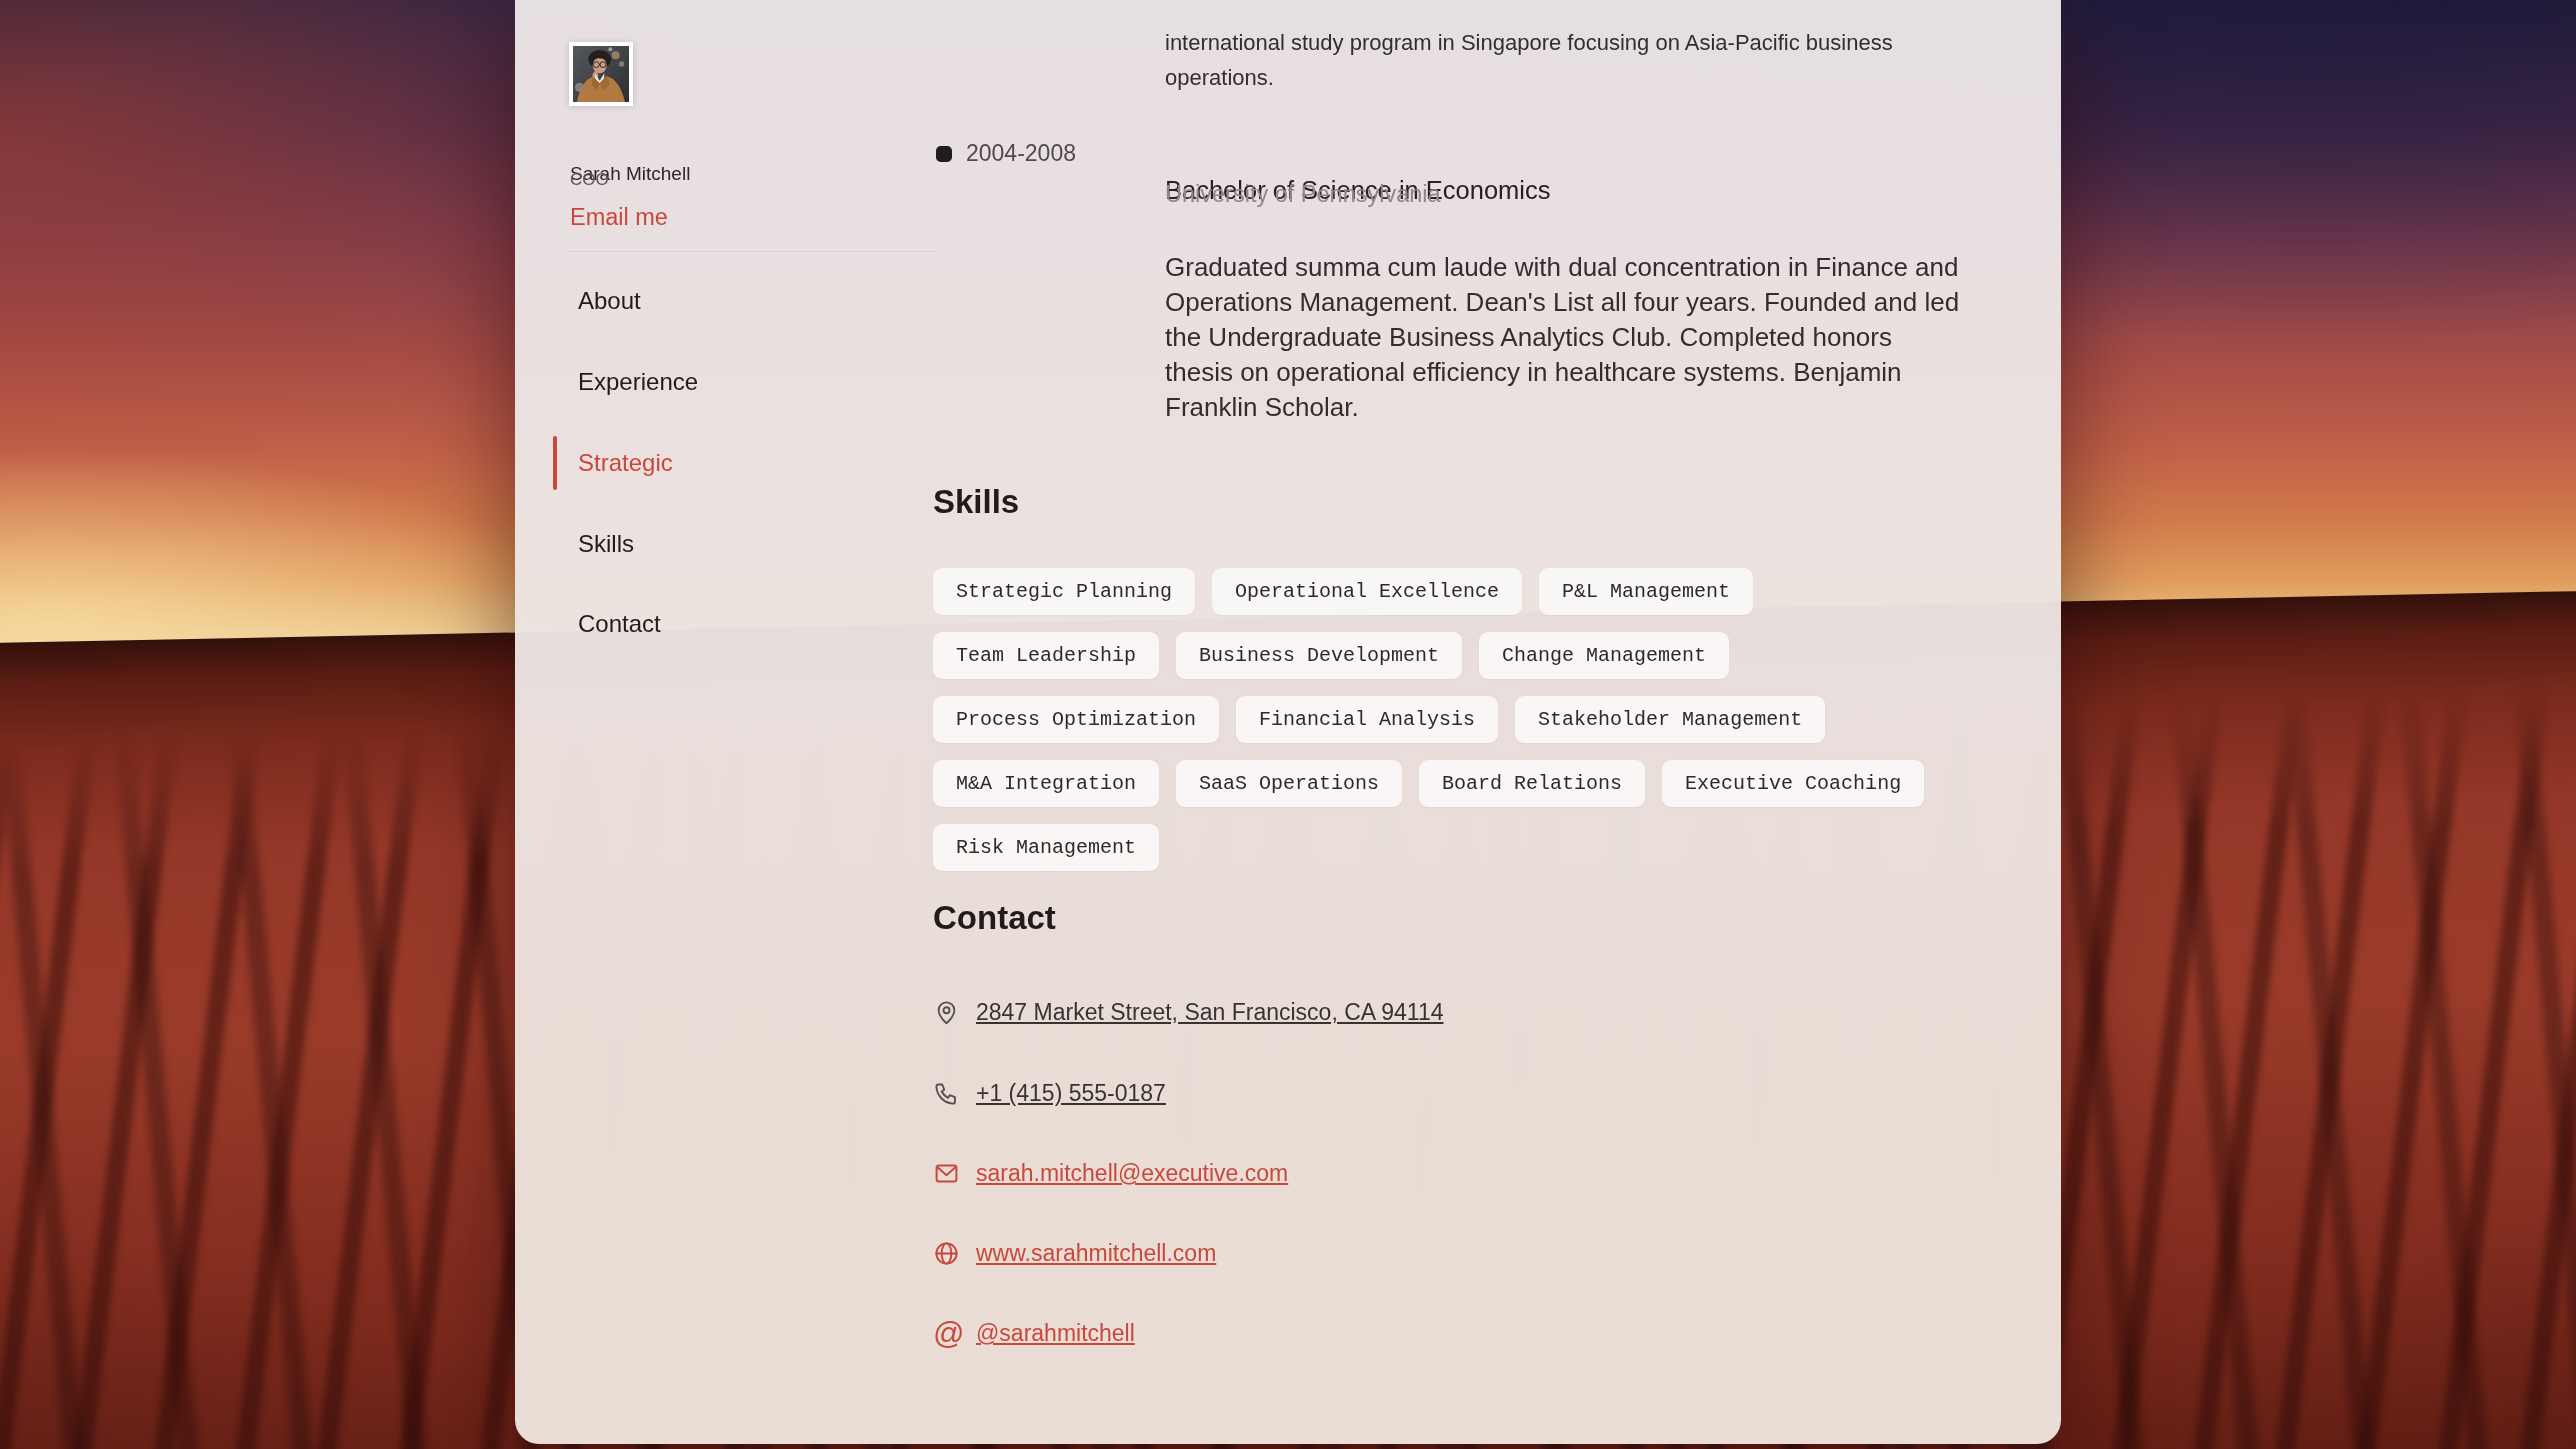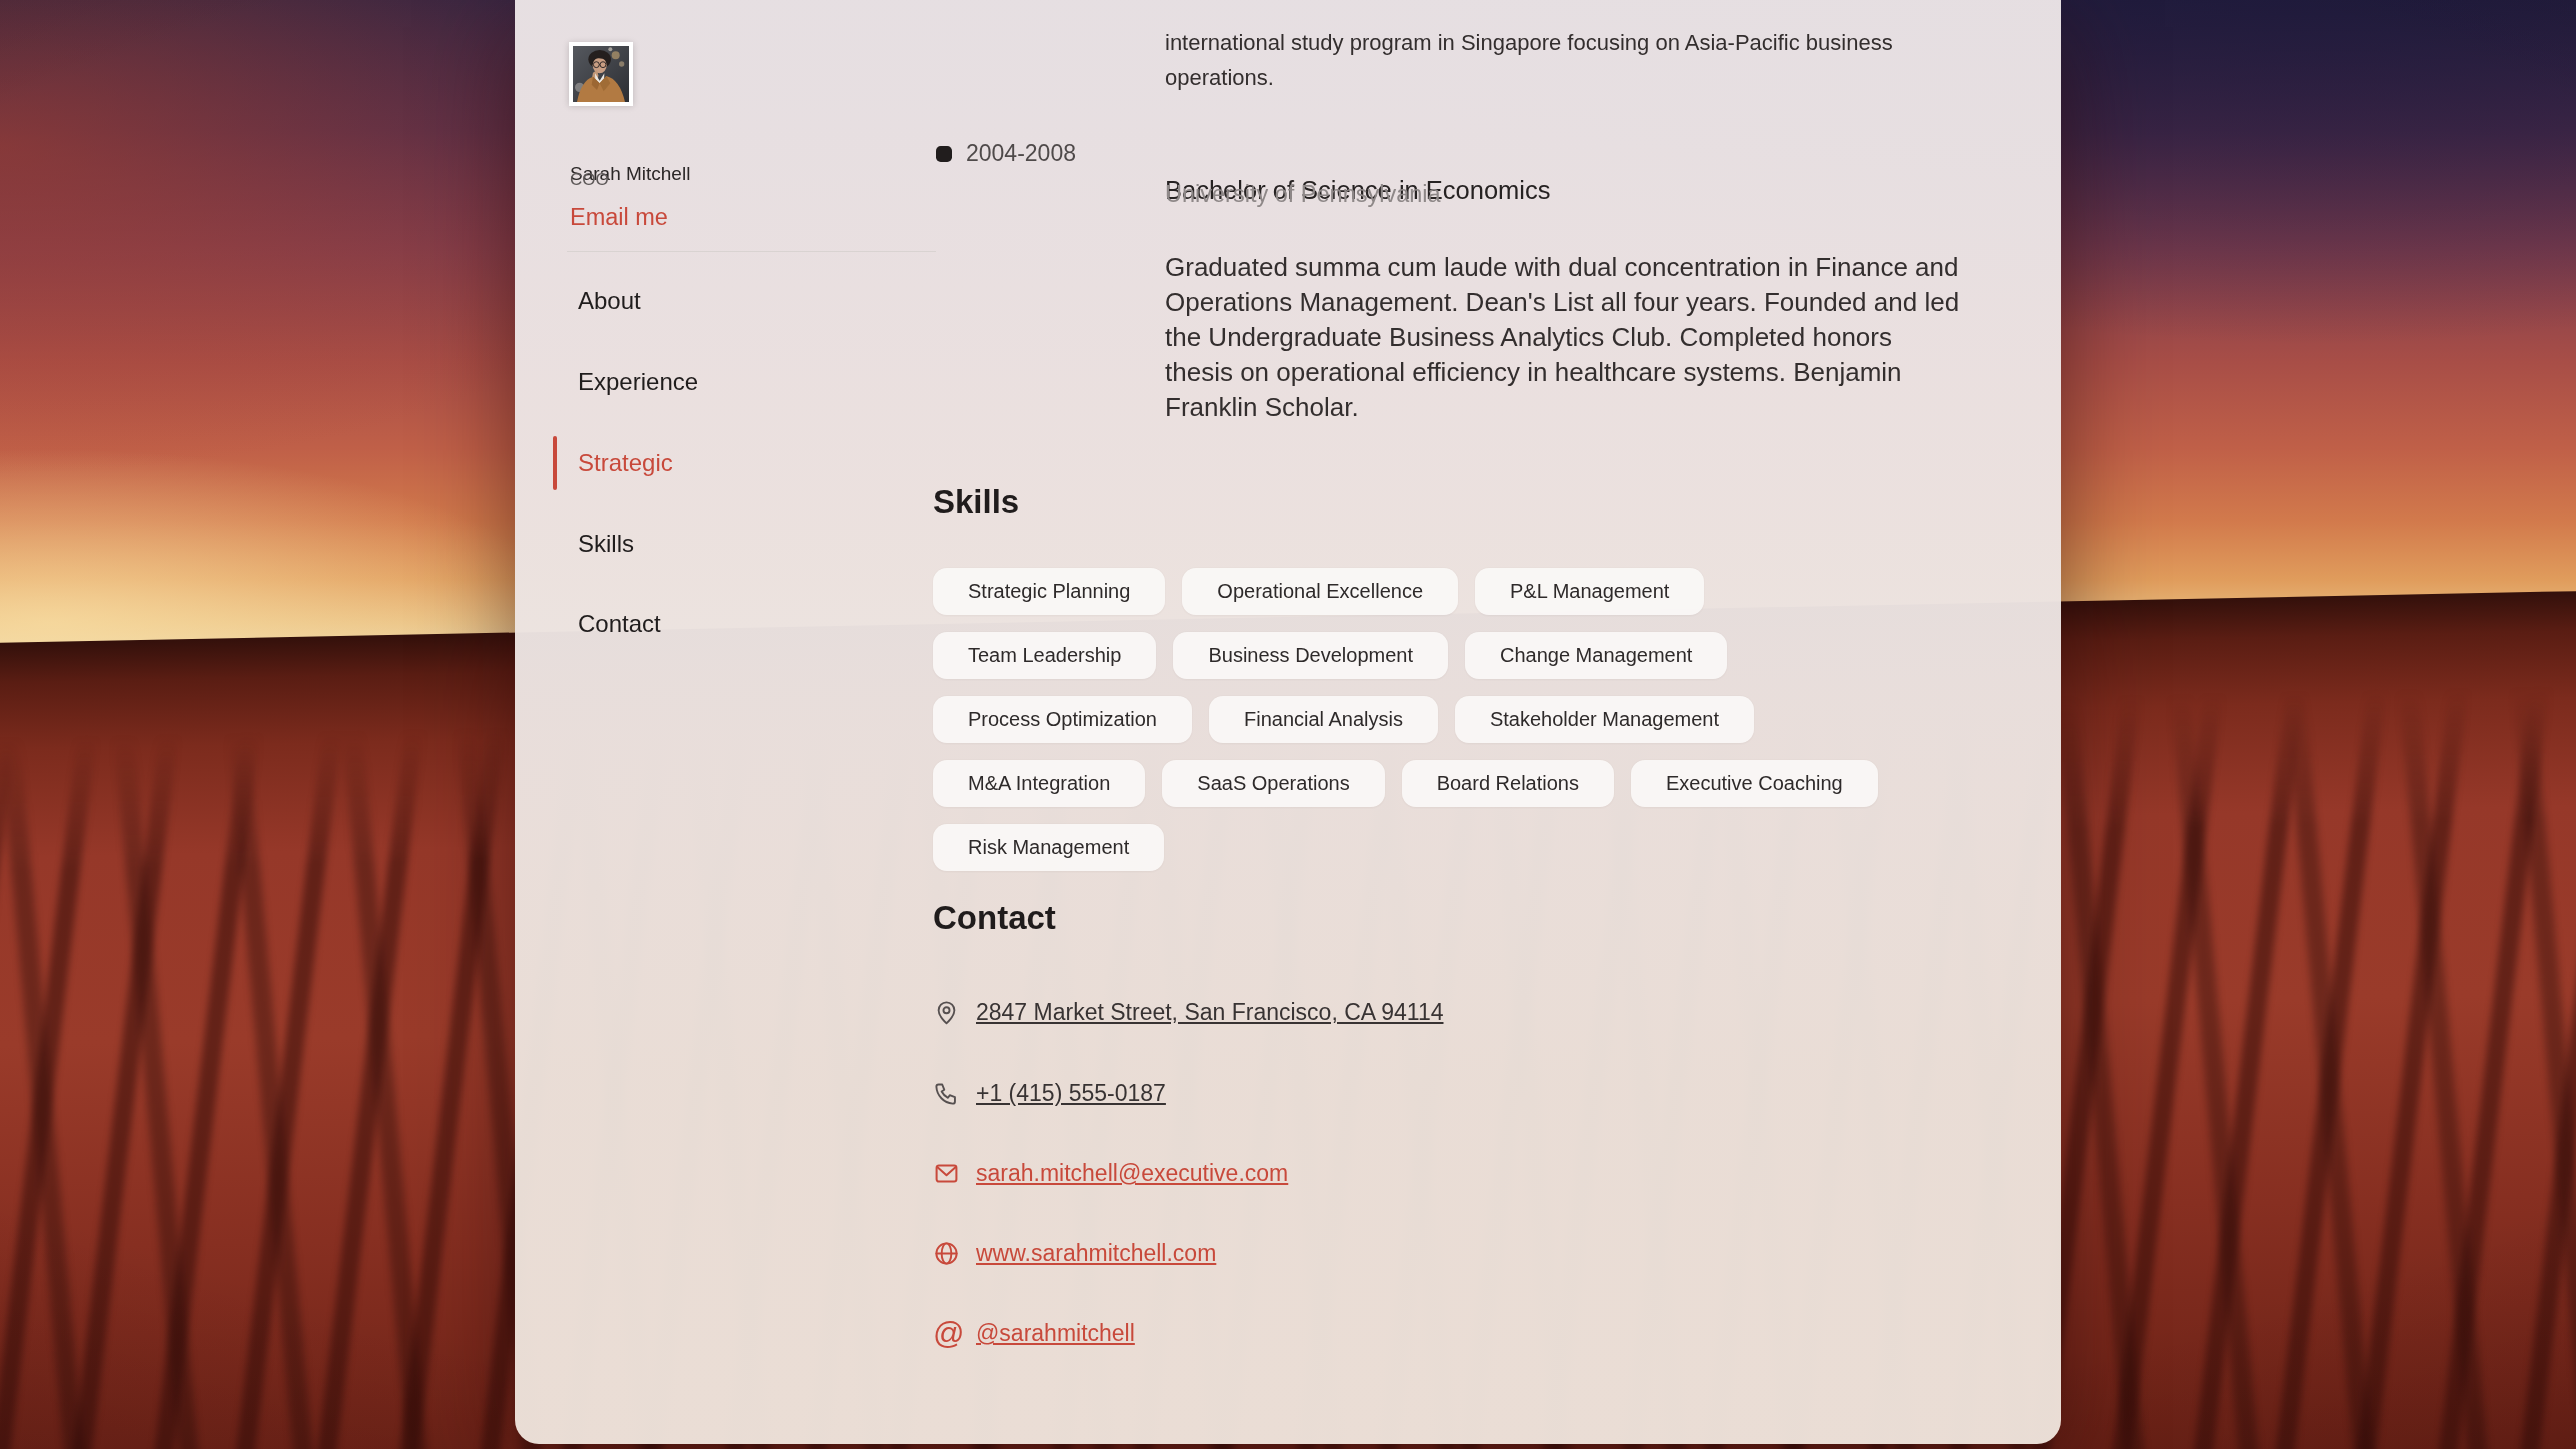--- a/index.html
+++ b/index.html
@@ -64,23 +64,23 @@
     font-weight:400;color:#262222;}
   .school{position:absolute;left:650px;top:180px;font-size:23.5px;line-height:29.5px;color:#8e8888;text-align:right;}
   .entry-desc{position:absolute;left:650px;top:224px;width:795px;
     font-size:26px;line-height:35px;color:#332e2e;}
 
   .section-h{position:absolute;left:418px;font-size:33px;line-height:38px;
     font-weight:700;color:#201c1c;margin:0;}
   .skills-h{top:483px;}
   .chips{position:absolute;left:418px;top:568px;width:1006px;
     display:flex;flex-wrap:wrap;gap:17px 17px;}
-  .chip{height:47px;line-height:47px;padding:0 35px;border-radius:14px;
+  .chip{height:47px;line-height:47px;padding:0 23px;border-radius:9px;
     background:rgba(252,250,249,0.85);font-size:20px;color:#2e2a2a;
-    box-shadow:0 0.7px 2px rgba(60,30,30,0.05);white-space:nowrap;}
+    box-shadow:0 0.7px 2px rgba(60,30,30,0.05);white-space:nowrap;font-family:Liberation Mono, monospace;}
 
   .contact-h{top:899px;}
   .contact-row{position:absolute;left:418px;display:flex;align-items:center;gap:16px;}
   .contact-row .c-icon{width:27px;height:27px;flex:0 0 27px;color:#565050;}
   .contact-row .c-text{font-size:23px;line-height:29.5px;color:#383333;text-decoration:underline;}
   .contact-row.is-link .c-icon{color:var(--accent);}
   .contact-row.is-link .c-text{color:var(--accent);cursor:pointer;}
   .at-glyph{font-size:31px;line-height:27px;text-align:center;width:27px;color:var(--accent);}
 
   :root{--accent:#c8493b;}

